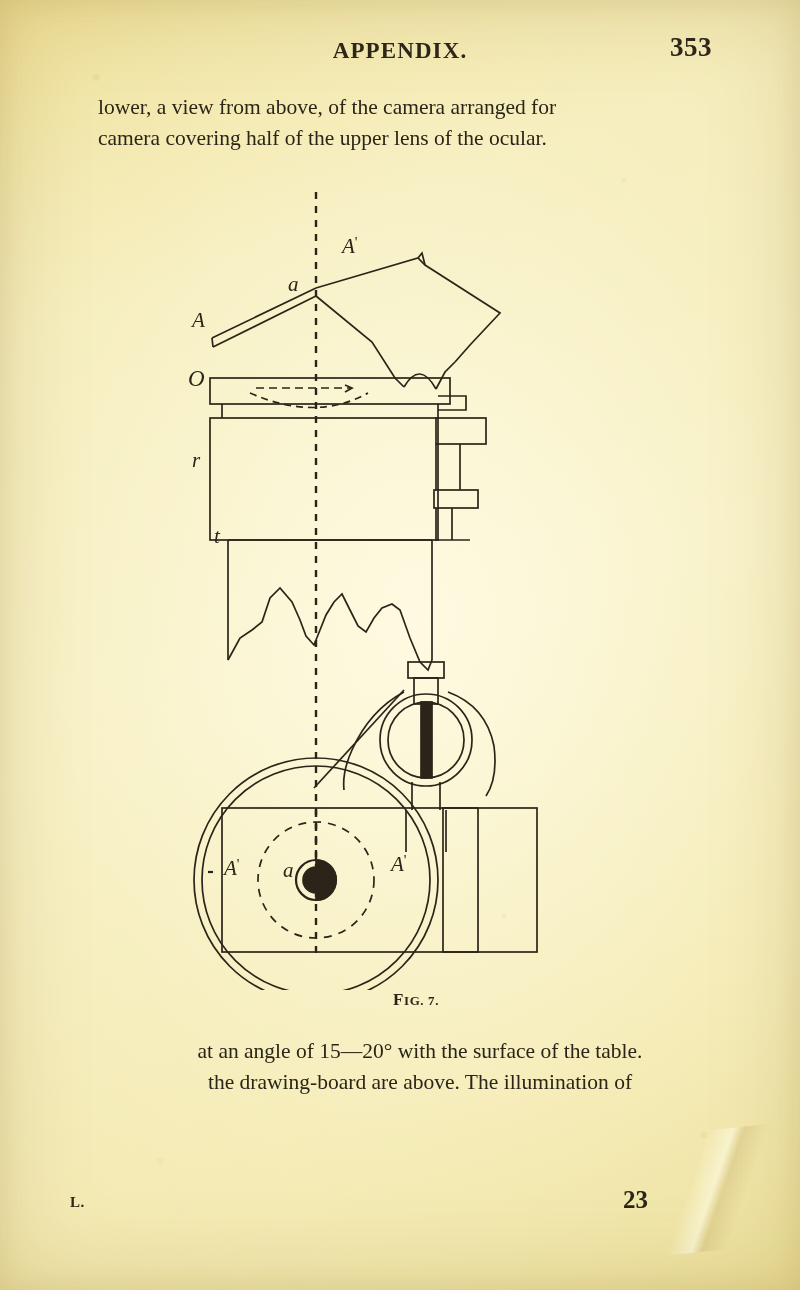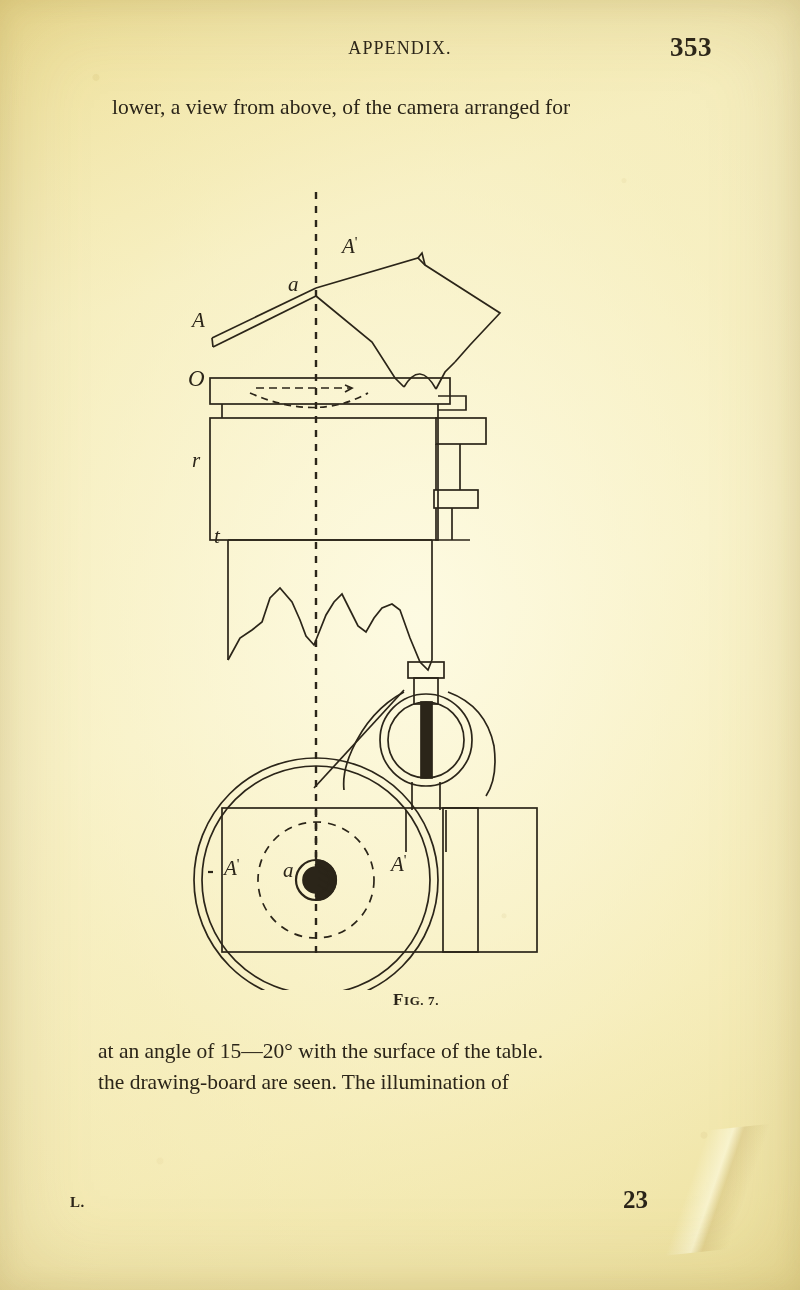--- a/index.html
+++ b/index.html
@@ -27,27 +27,27 @@
     mix-blend-mode:multiply;opacity:.85;}
   .crease{position:absolute;right:-30px;bottom:40px;width:230px;height:120px;
     background:linear-gradient(115deg,rgba(255,255,230,0) 40%,rgba(255,255,235,.55) 49%,rgba(190,165,95,.28) 53%,rgba(255,255,235,0) 62%);
     transform:rotate(-6deg);pointer-events:none;}
   .vign{position:absolute;inset:0;pointer-events:none;
     box-shadow:inset 0 0 90px rgba(150,120,45,.22), inset 0 0 26px rgba(150,120,45,.13);}
 
   
   .head{position:absolute;left:0;right:0;top:38px;height:26px;}
   .head .ttl{position:absolute;left:0;right:0;text-align:center;
-    font-size:18px;letter-spacing:1.1px;font-weight:400;}
+    font-size:23px;letter-spacing:1.1px;font-weight:700;}
   .head .pg{position:absolute;right:88px;top:-6px;font-size:27px;font-weight:700;letter-spacing:.5px;margin-left:32px;}
 
-  .body-top{position:absolute;left:112px;top:92px;width:610px;}
+  .body-top{position:absolute;left:98px;top:92px;width:610px;}
   .body-bot{position:absolute;left:70px;top:1036px;width:672px;}
   .ln{font-size:21.5px;line-height:30.5px;white-space:nowrap;}
-  .ln.ind{padding-left:28px;}
+  .ln.ind{padding-left:28px;text-align:center;}
 
   .foot{position:absolute;left:70px;right:70px;top:1192px;height:28px;}
   .foot .sig{position:absolute;left:0;top:2px;font-size:15px;font-weight:700;letter-spacing:.5px;}
   .foot .sg{position:absolute;right:82px;top:-6px;font-size:25px;font-weight:700;}
 
   .figcap{position:absolute;left:0;right:0;top:990px;text-align:center;
     font-size:17px;letter-spacing:.6px;font-weight:700;padding-left:32px;}
   .figcap .sc{font-size:13px;}
 
   
@@ -62,20 +62,21 @@
 
 <div id="page">
 
   <div class="head">
     <div class="ttl">APPENDIX.</div>
     <div class="pg">353</div>
   </div>
 
   <div class="body-top">
     <div class="ln">lower, a view from above, of the camera arranged for</div>
+    <div class="ln">camera covering half of the upper lens of the ocular.</div>
   </div>
 
   <div id="fig">
     <svg width="800" height="800" viewBox="0 0 800 800">
       <g fill="none" stroke="#2b2519" stroke-width="1.7" stroke-linejoin="miter" stroke-linecap="butt">
 
         <line x1="316" y1="2" x2="316" y2="700" stroke-width="2.4" stroke-dasharray="7 7"></line>
 
         <path d="M212 148 L316 98"></path>
         <path d="M213 157 L316 106"></path>
@@ -183,21 +184,21 @@
 
     <div class="lbl" style="left:391px;top:662px;"><span>A</span><span class="pr">'</span></div>
   </div>
 
   <div class="figcap">
     <span>F</span><span class="sc">IG. 7.</span>
   </div>
 
   <div class="body-bot">
     <div class="ln ind">at an angle of 15—20° with the surface of the table.</div>
-    <div class="ln ind">the drawing-board are seen.  The illumination of</div>
+    <div class="ln ind">the drawing-board are above.  The illumination of</div>
   </div>
 
   <div class="foot">
     <div class="sig">L.</div>
     <div class="sg">23</div>
   </div>
 
   <div class="grain"></div>
   <div class="crease"></div>
   <div class="vign"></div>

